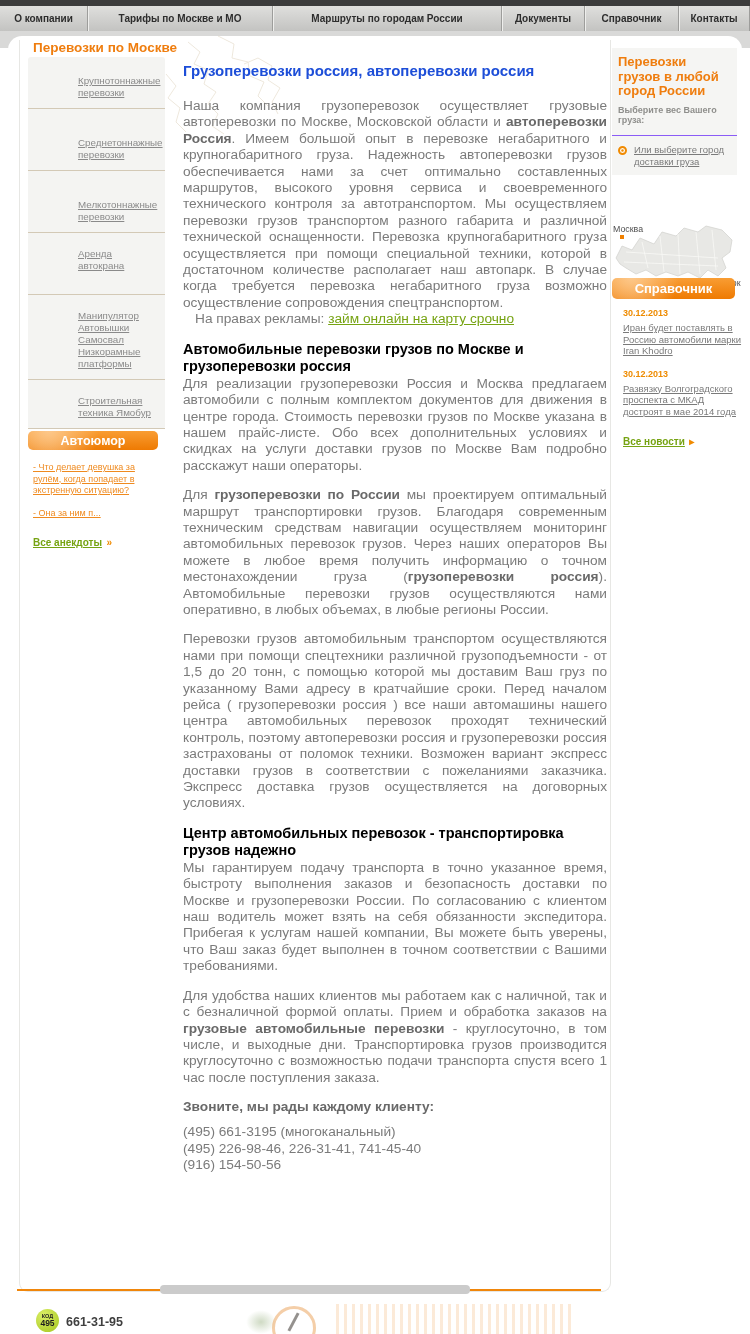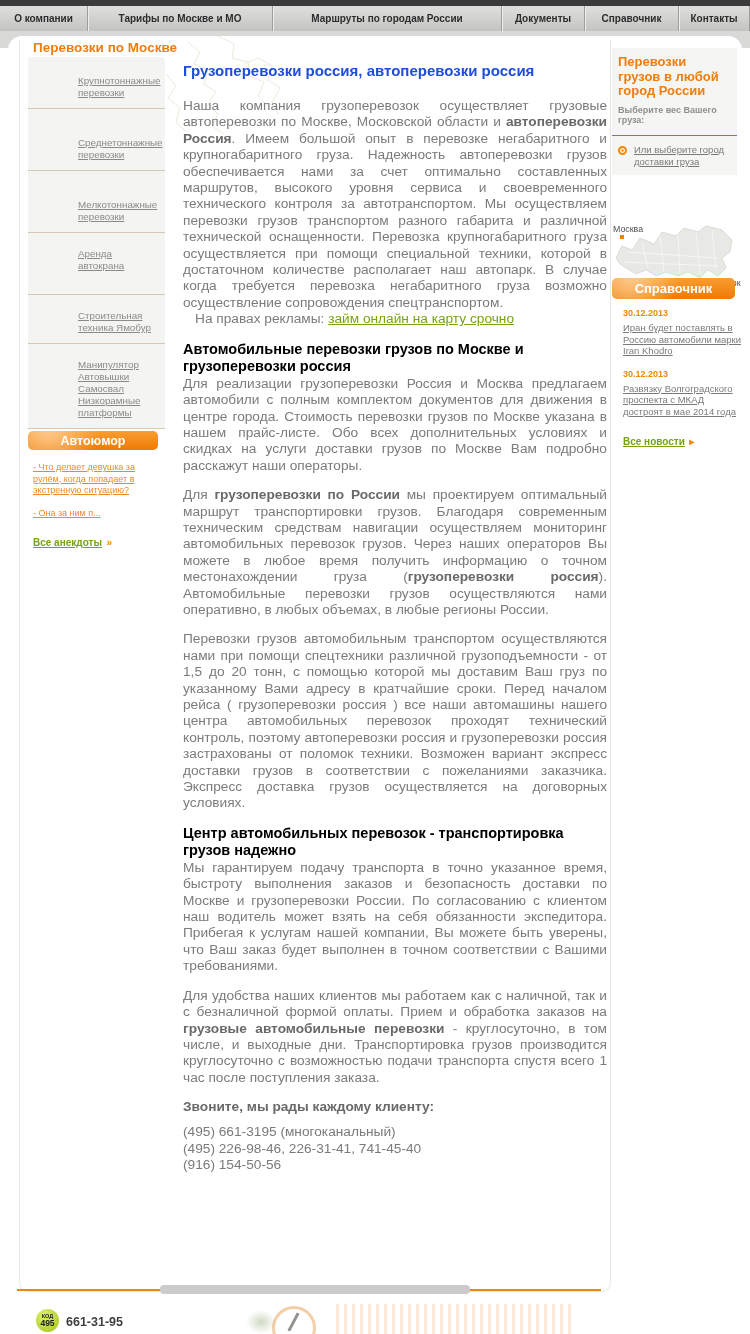--- a/index.html
+++ b/index.html
@@ -107,25 +107,25 @@
   </div>
   <div class="sideitem" style="height:61px">
     <a>Среднетоннажные перевозки</a>
   </div>
   <div class="sideitem" style="height:61px">
     <a>Мелкотоннажные перевозки</a>
   </div>
   <div class="sideitem" style="height:61px">
     <a style="bottom:22px">Аренда автокрана</a>
   </div>
+  <div class="sideitem" style="height:84px">
+    <a>Манипулятор Автовышки Самосвал Низкорамные платформы</a>
+  </div>
   <div class="sideitem" style="height:48px">
     <a>Строительная техника Ямобур</a>
-  </div>
-  <div class="sideitem" style="height:84px">
-    <a>Манипулятор Автовышки Самосвал Низкорамные платформы</a>
   </div>
 </div>
 
 <div class="orange-bar" style="left:28px;top:431px;width:130px;">
   <span>Автоюмор</span>
 </div>
 <div class="jokes">
   <a class="joke">- Что делает девушка за рулём, когда попадает в экстренную ситуацию?</a>
   <a class="joke">- Она за ним п...</a>
   <div style="margin-top:13px">

